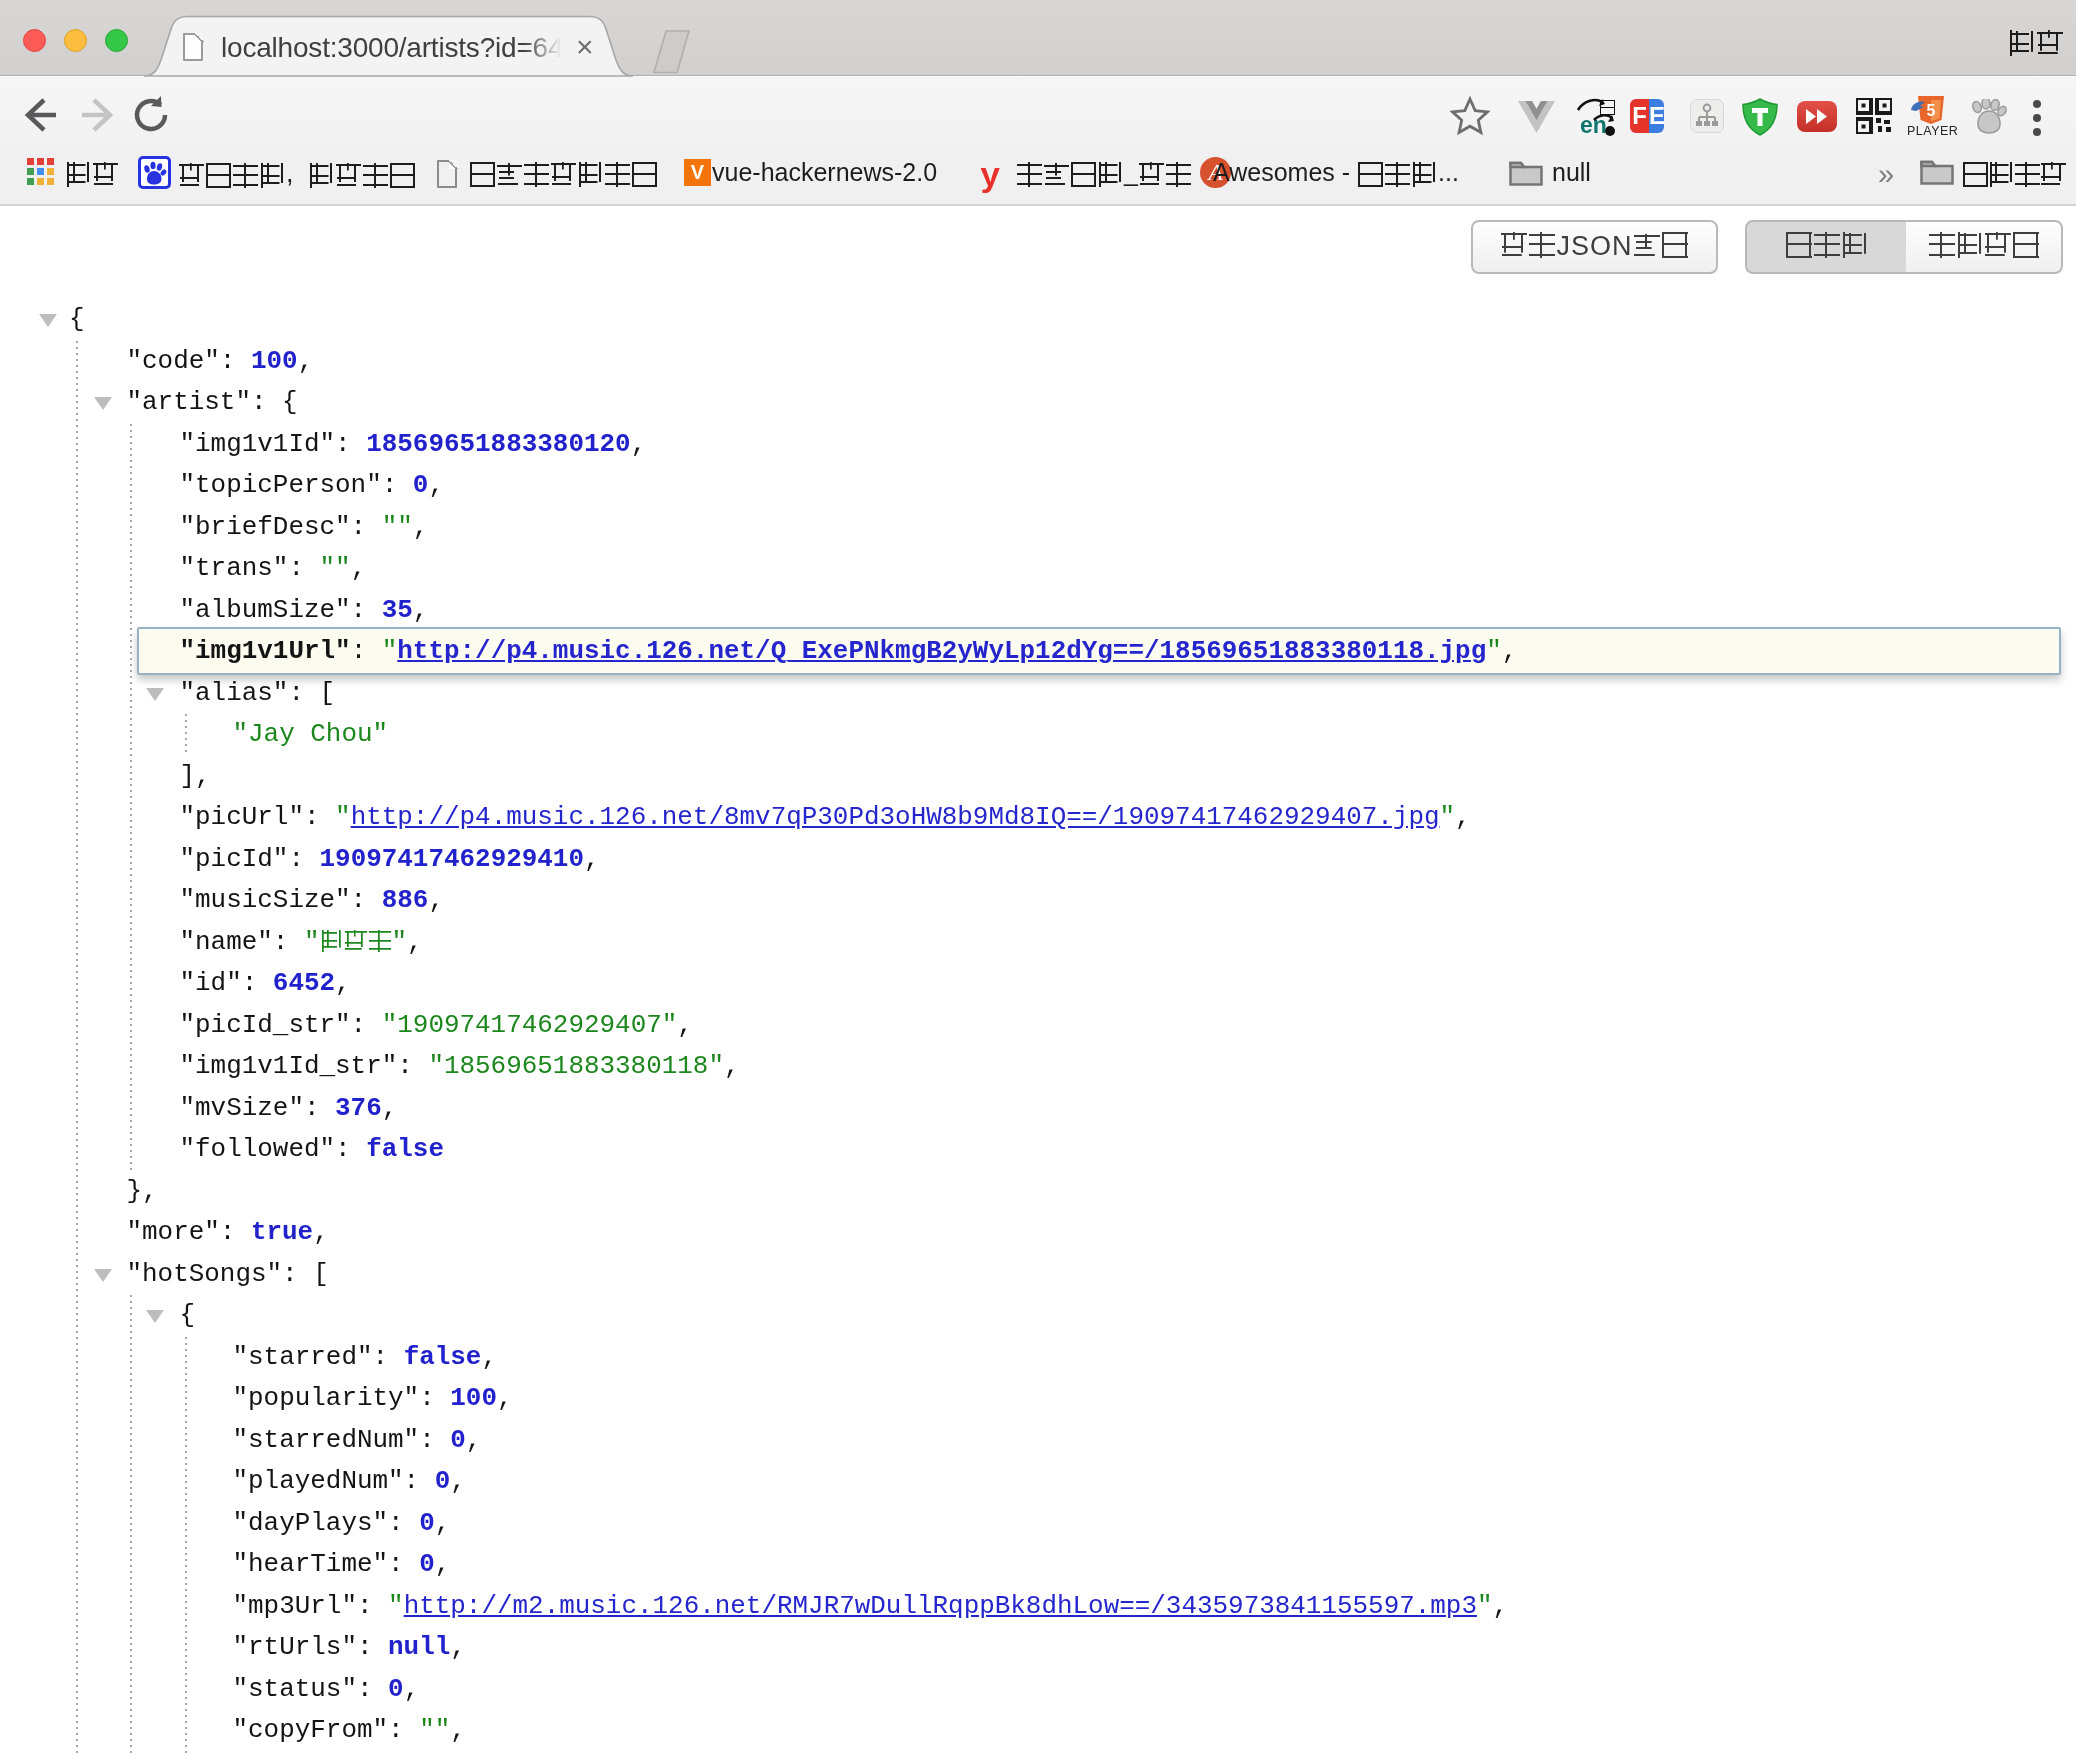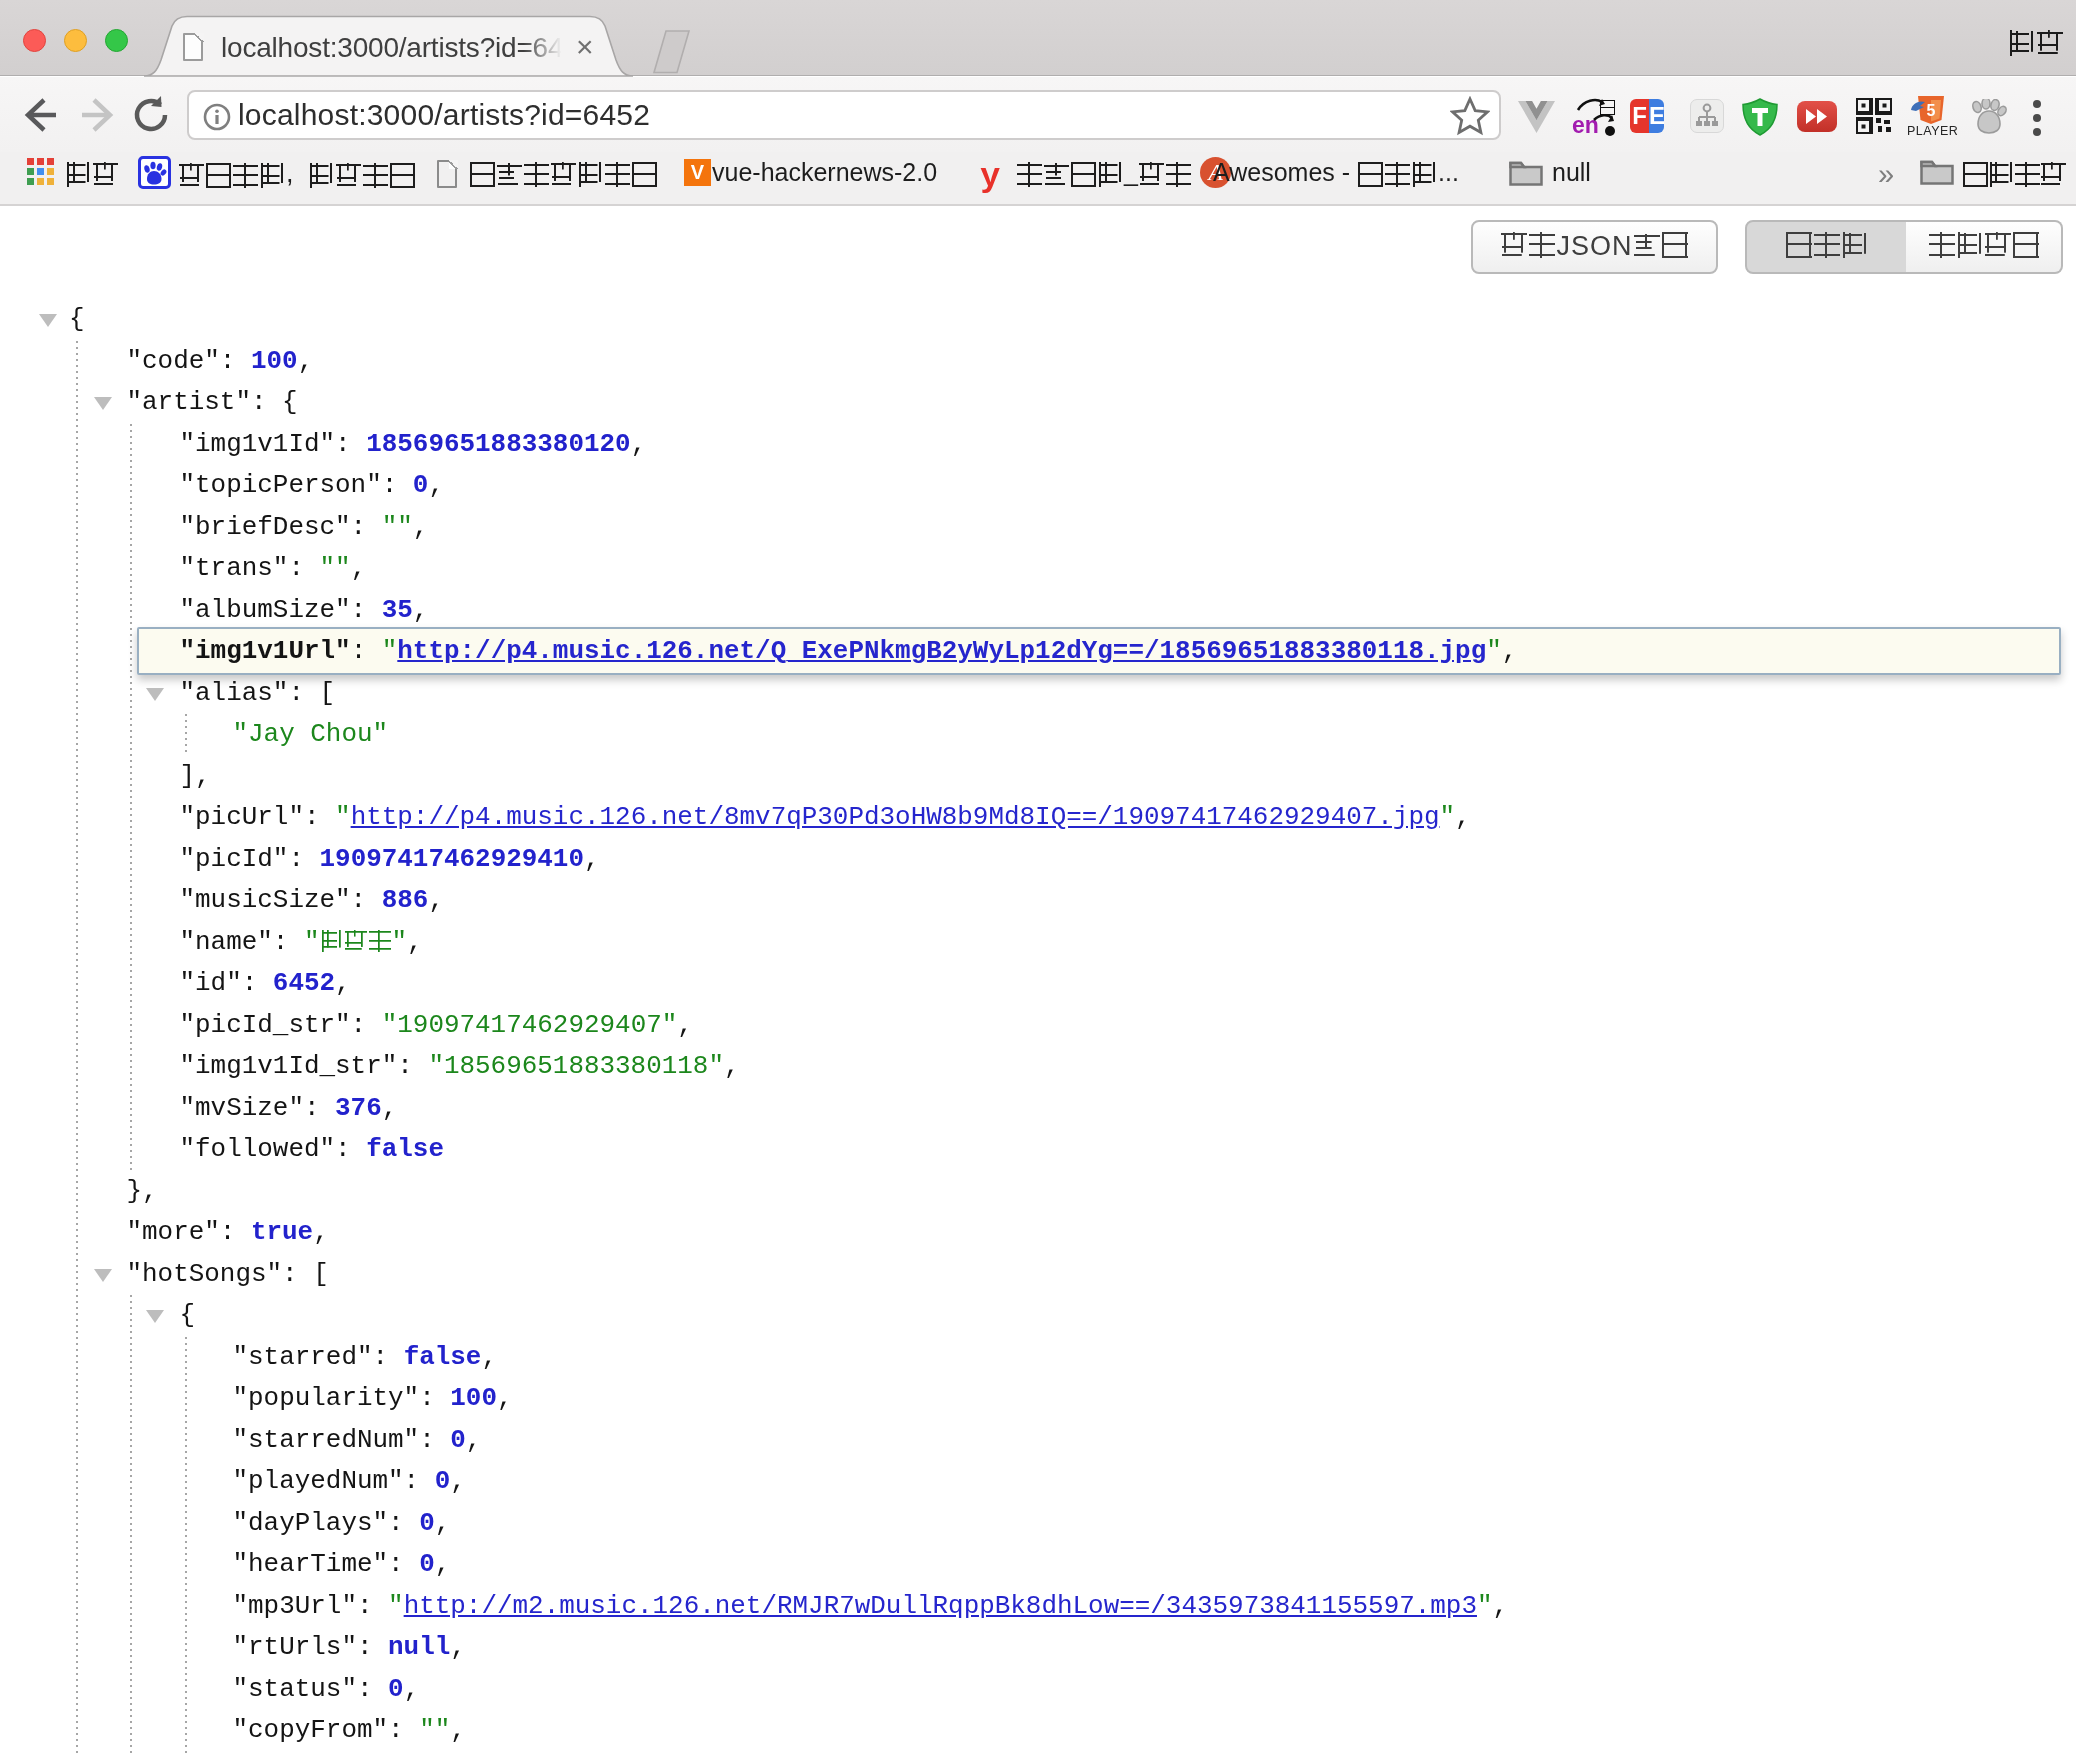--- a/index.html
+++ b/index.html
@@ -103,38 +103,30 @@
 <path d="M8,19 L36,19" stroke="#59595b" stroke-width="4.5"></path>
     </svg>
 <svg class="abs" style="left:80px;top:19px" width="38" height="38" viewBox="0 0 38 38">
 <path d="M14,4 L30,19 L14,34" stroke="#c4c4c4" stroke-width="4.5" fill="none"></path>
 <path d="M2,19 L30,19" stroke="#c4c4c4" stroke-width="4.5"></path>
     </svg>
 <svg class="abs" style="left:132px;top:18px" width="40" height="40" viewBox="0 0 40 40">
 <path d="M33,20 A14,14 0 1 1 28.5,9.7" stroke="#5a5a5a" stroke-width="4.5" fill="none"></path>
 <path d="M29,1 L29.5,12 L19,11" fill="#5a5a5a"></path>
     </svg>
-<div id="urlbox">
-<svg class="abs" style="left:14px;top:11px" width="28" height="28" viewBox="0 0 28 28">
-<circle cx="14" cy="14" r="12" stroke="#7f7f7f" stroke-width="2.6" fill="none"></circle>
-<circle cx="14" cy="8.2" r="1.8" fill="#7f7f7f"></circle>
-<rect x="12.4" y="12" width="3.2" height="9" fill="#7f7f7f"></rect>
-      </svg>
-<div id="urltext">localhost:3000/artists?id=6452</div>
-</div>
 <svg class="abs" style="left:1450px;top:19px" width="40" height="40" viewBox="0 0 40 40">
 <path d="M20,3 L25.2,14.6 L37.5,15.9 L28.3,24.2 L30.9,36.5 L20,30.2 L9.1,36.5 L11.7,24.2 L2.5,15.9 L14.8,14.6 Z" fill="none" stroke="#6e6e6e" stroke-width="2.8"></path>
     </svg>
 </div>
 <svg class="abs" style="left:1518px;top:101px" width="37" height="32" viewBox="0 0 37 32">
 <path d="M0,0 L7.4,0 L18.5,19.2 L29.6,0 L37,0 L18.5,32 Z" fill="#c3c3c3"></path>
 <path d="M7.4,0 L14.1,0 L18.5,7.7 L22.9,0 L29.6,0 L18.5,19.2 Z" fill="#909090"></path>
   </svg>
 <div class="abs" style="left:1572px;top:98px;width:44px;height:40px">
-<div class="abs" style="left:0;top:14px;font:bold 23px 'Liberation Sans';color:#a21caf">en</div>
+<div class="abs" style="left:8px;top:14px;font:bold 23px 'Liberation Sans';color:#0f766e">en</div>
 <div class="abs" style="left:28px;top:0"><span class="z zb" style="width:15px;height:15px;margin:0 0px;color:#101010;"></span></div>
 <svg class="abs" style="left:0;top:0" width="44" height="42" viewBox="0 0 44 42">
 <path d="M6,12 C12,2 24,0 30,4" stroke="#101010" stroke-width="2.6" fill="none"></path>
 <path d="M30,1 L33,6 L27,8 Z" fill="#101010"></path>
 <path d="M22,22 C28,16 36,16 40,20" stroke="#101010" stroke-width="2.6" fill="none"></path>
 <path d="M40,17 L42,23 L36,24 Z" fill="#101010"></path>
 <circle cx="38" cy="33" r="5" fill="#101010"></circle>
     </svg>
   </div>
 <div class="abs" style="left:1630px;top:99px;width:34px;height:34px;border-radius:6px;overflow:hidden">

